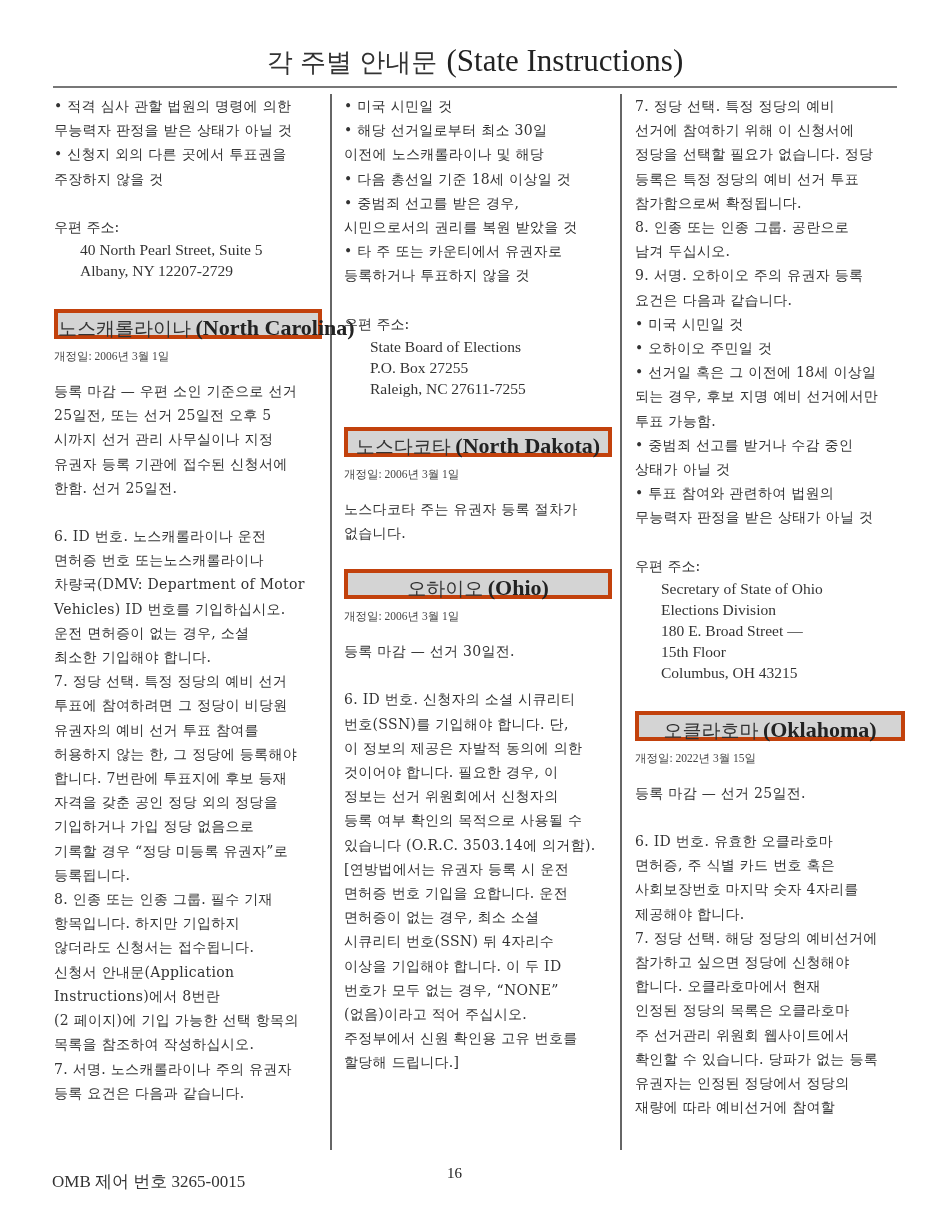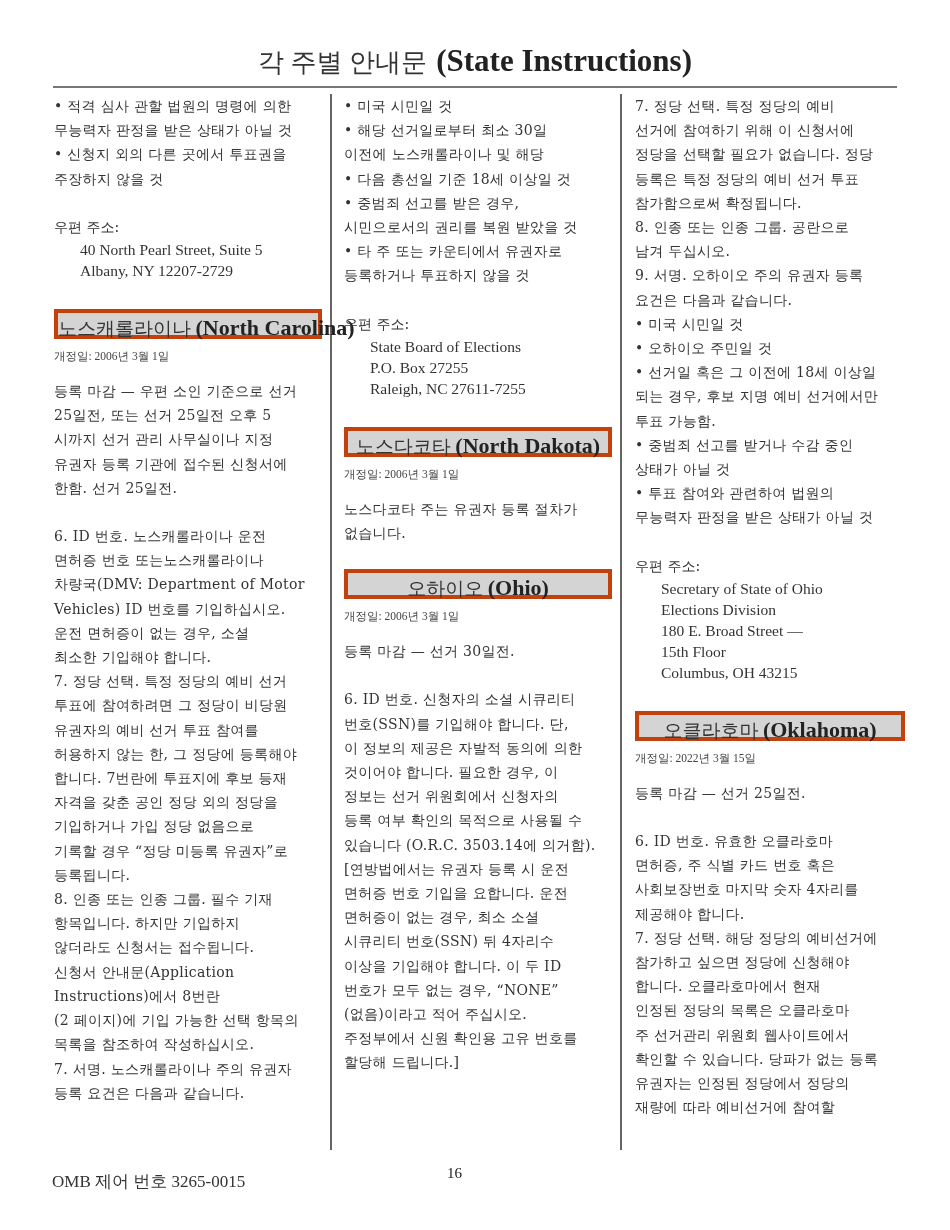--- a/index.html
+++ b/index.html
@@ -5,22 +5,22 @@
     html, body { margin: 0; padding: 0; background: #ffffff; }
     body {
       width: 950px; height: 1230px; position: relative; overflow: hidden;
       font-family: "DejaVu Serif", "Liberation Serif", serif;
       color: #333333;
     }
     .page-title {
       position: absolute; left: 0; top: 42px; width: 950px; text-align: center;
       font-size: 29px; line-height: 38px; color: #222;
     }
-    .page-title .ko { font-family: Liberation Serif, serif; font-weight: normal; font-size: 26px; color: #333; }
-    .page-title .en { font-family: "Liberation Serif", serif; font-weight: bold; font-size: 31px; margin-top: 30px; }
+    .page-title .ko { font-family: Liberation Sans, sans-serif; font-weight: normal; font-size: 26px; color: #333; }
+    .page-title .en { font-family: "Liberation Serif", serif; font-weight: normal; font-size: 31px; margin-top: 30px; }
     .title-rule {
       position: absolute; left: 53px; top: 86px; width: 844px; height: 2px; background: #777;
     }
     .col {
       position: absolute; top: 94px;
       font-size: 14.3px; line-height: 24.2px;
     }
     .col-1 { left: 54px; width: 268px; }
     .col-2 { left: 344px; width: 268px; }
     .col-3 { left: 635px; width: 270px; }

